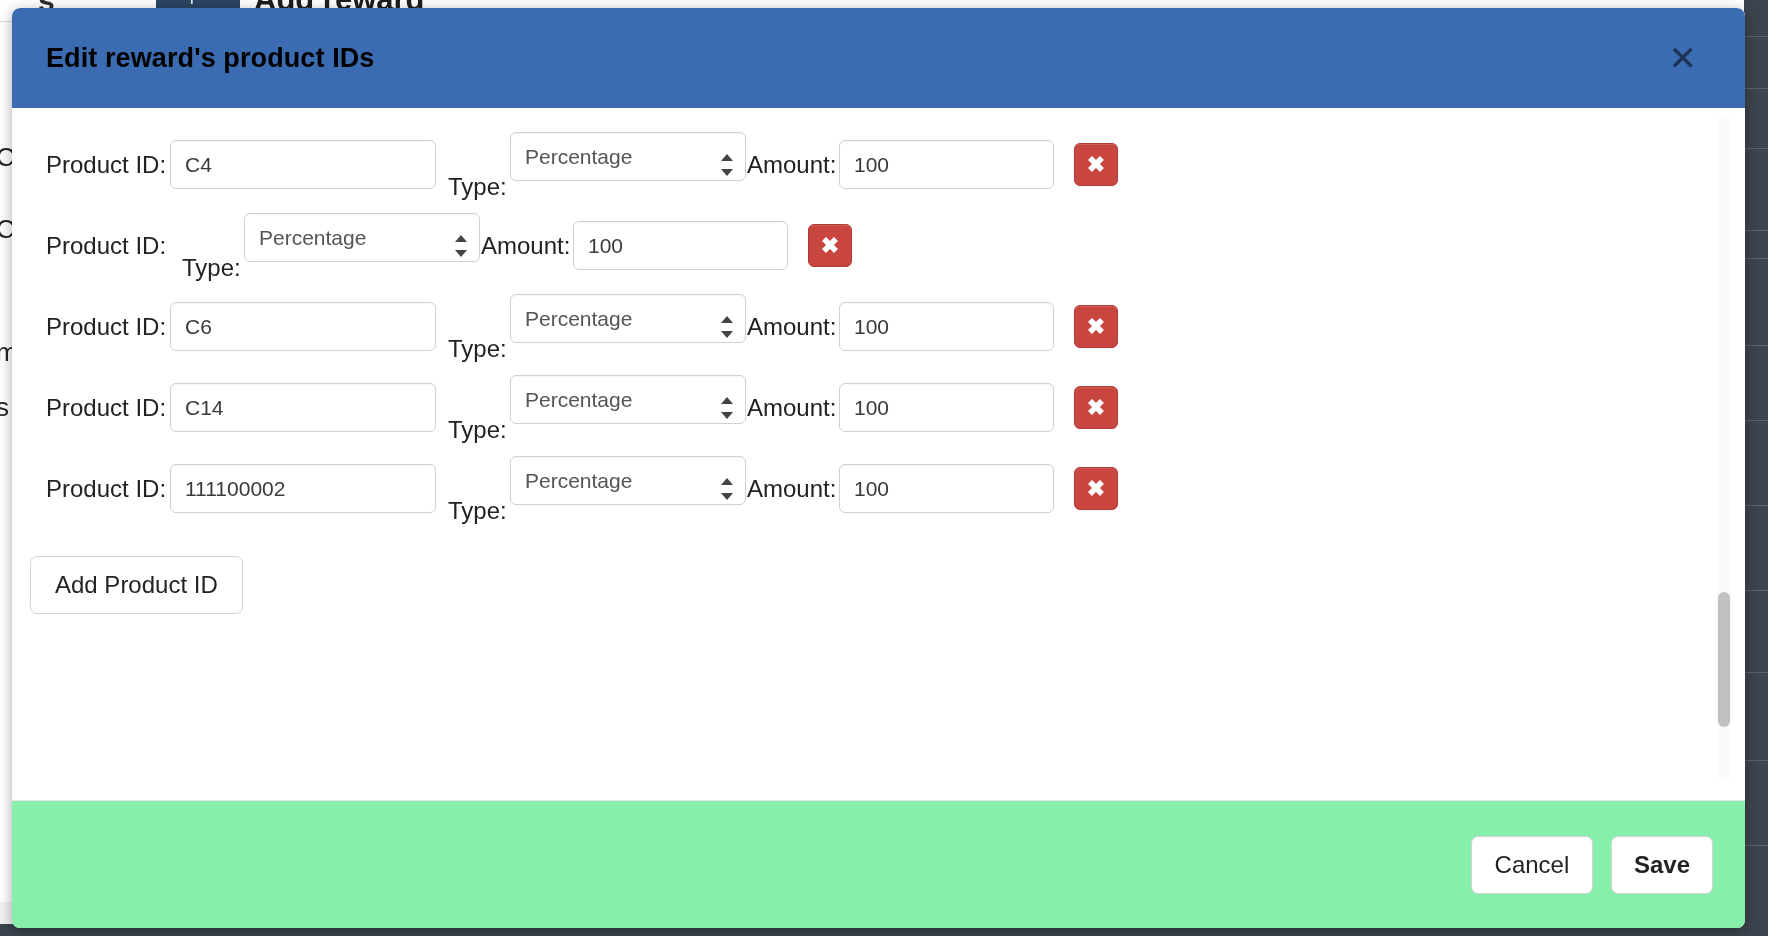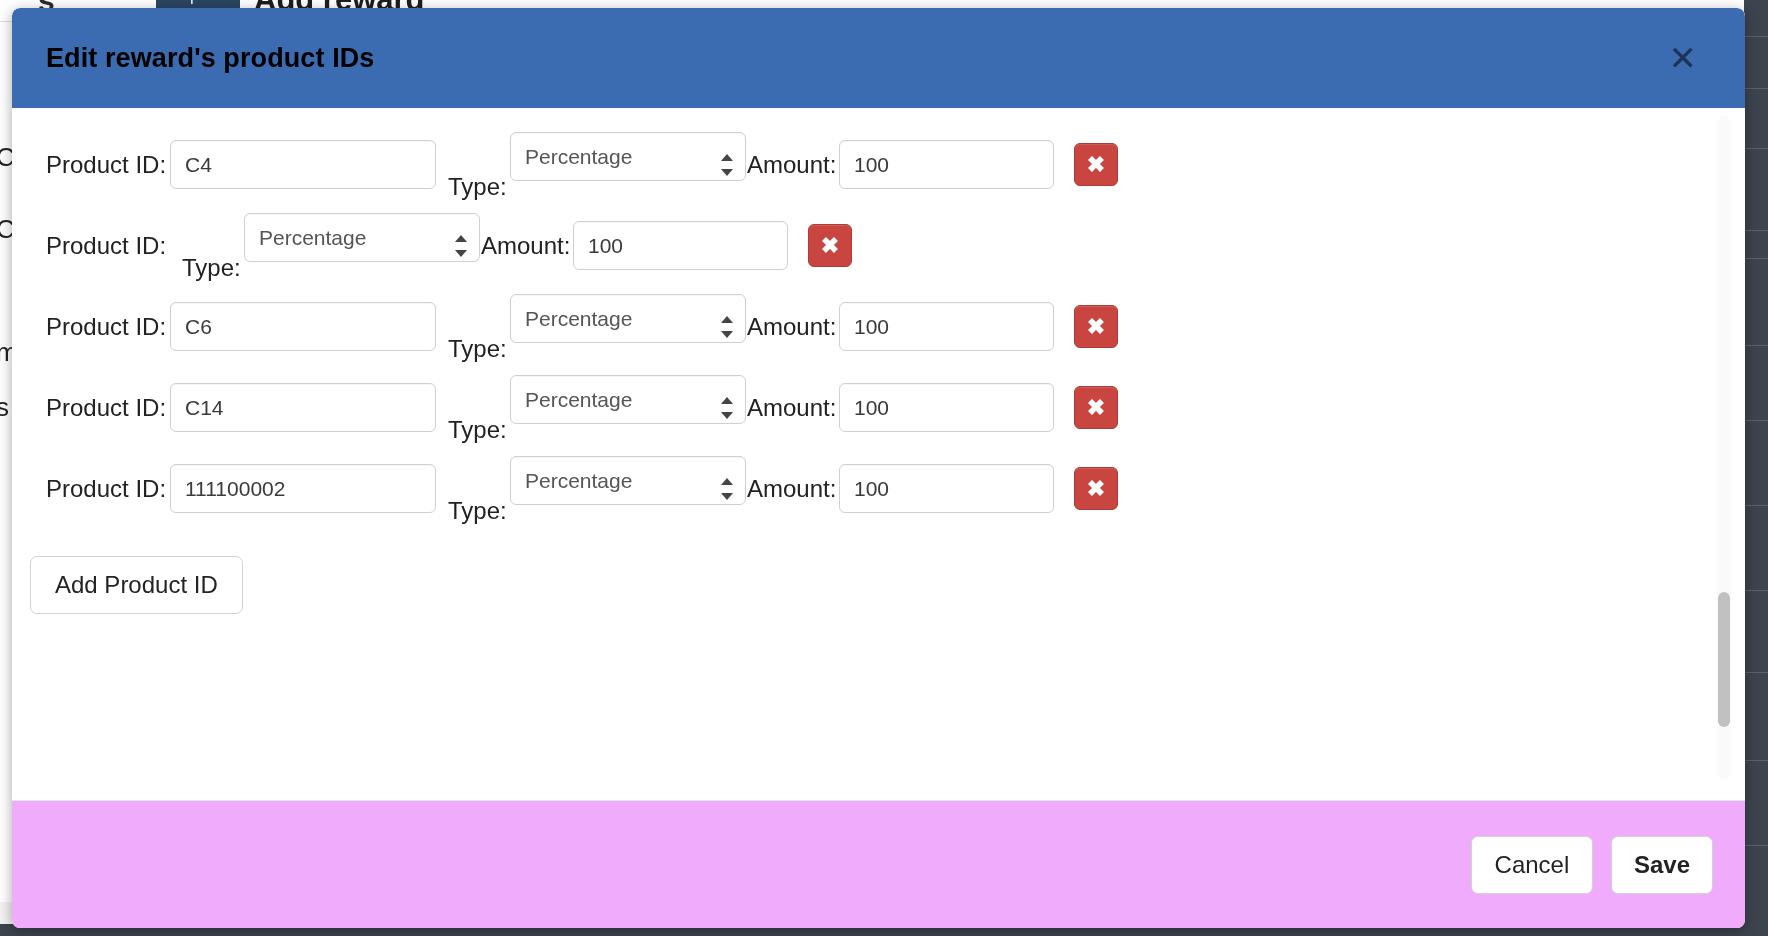--- a/index.html
+++ b/index.html
@@ -275,21 +275,21 @@
 
   .modal-footer {
     flex: 0 0 auto;
     height: 128px;
     border-top: 1px solid #e6e6e6;
     display: flex;
     align-items: center;
     justify-content: flex-end;
     padding-right: 32px;
     gap: 18px;
-    background: #f0abfc;
+    background: #86efac;
   }
   .foot-btn {
     height: 58px;
     min-width: 122px;
     padding: 0 22px;
     background: #ffffff;
     border: 1px solid #d3d3d3;
     border-radius: 7px;
     font-family: "Liberation Sans", sans-serif;
     font-size: 24px;

